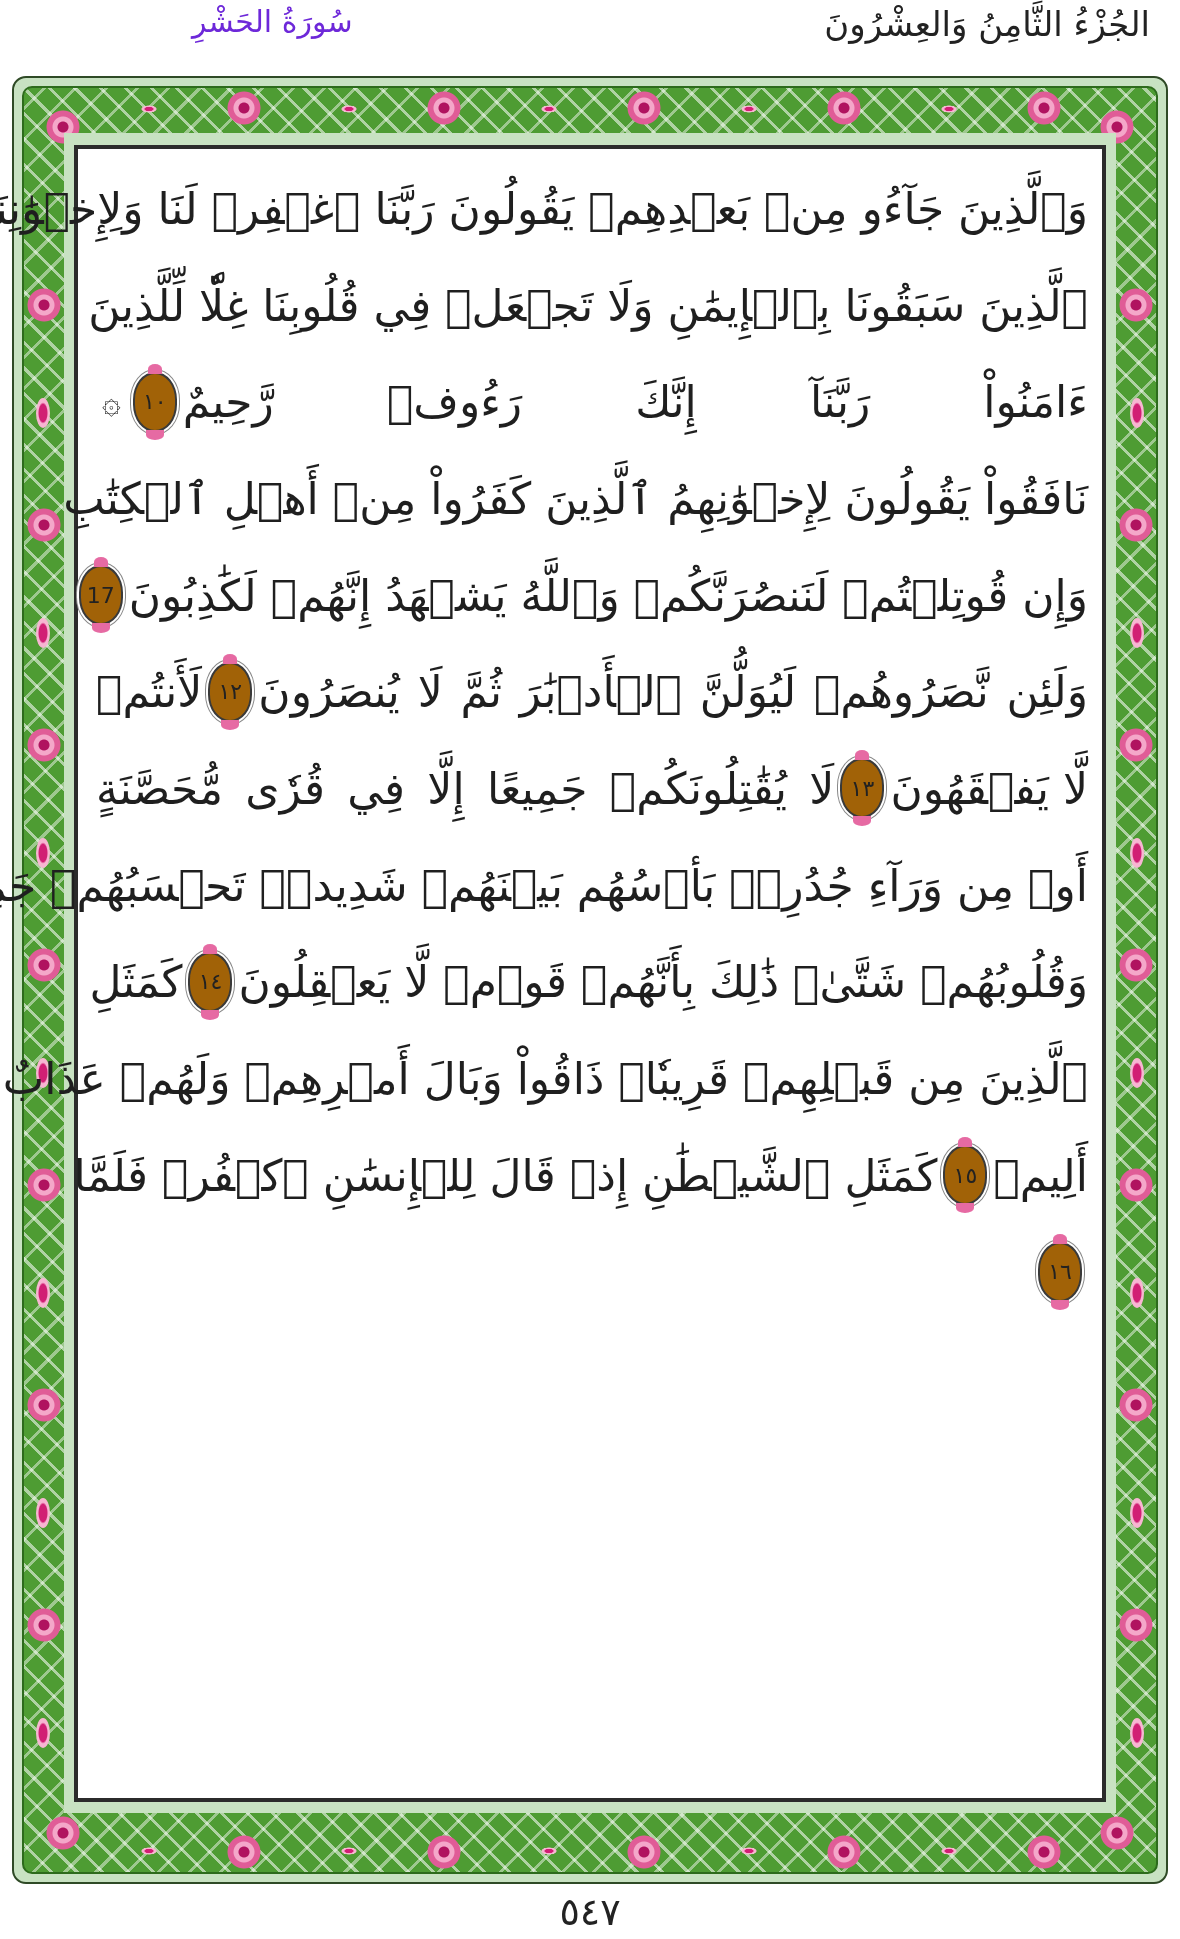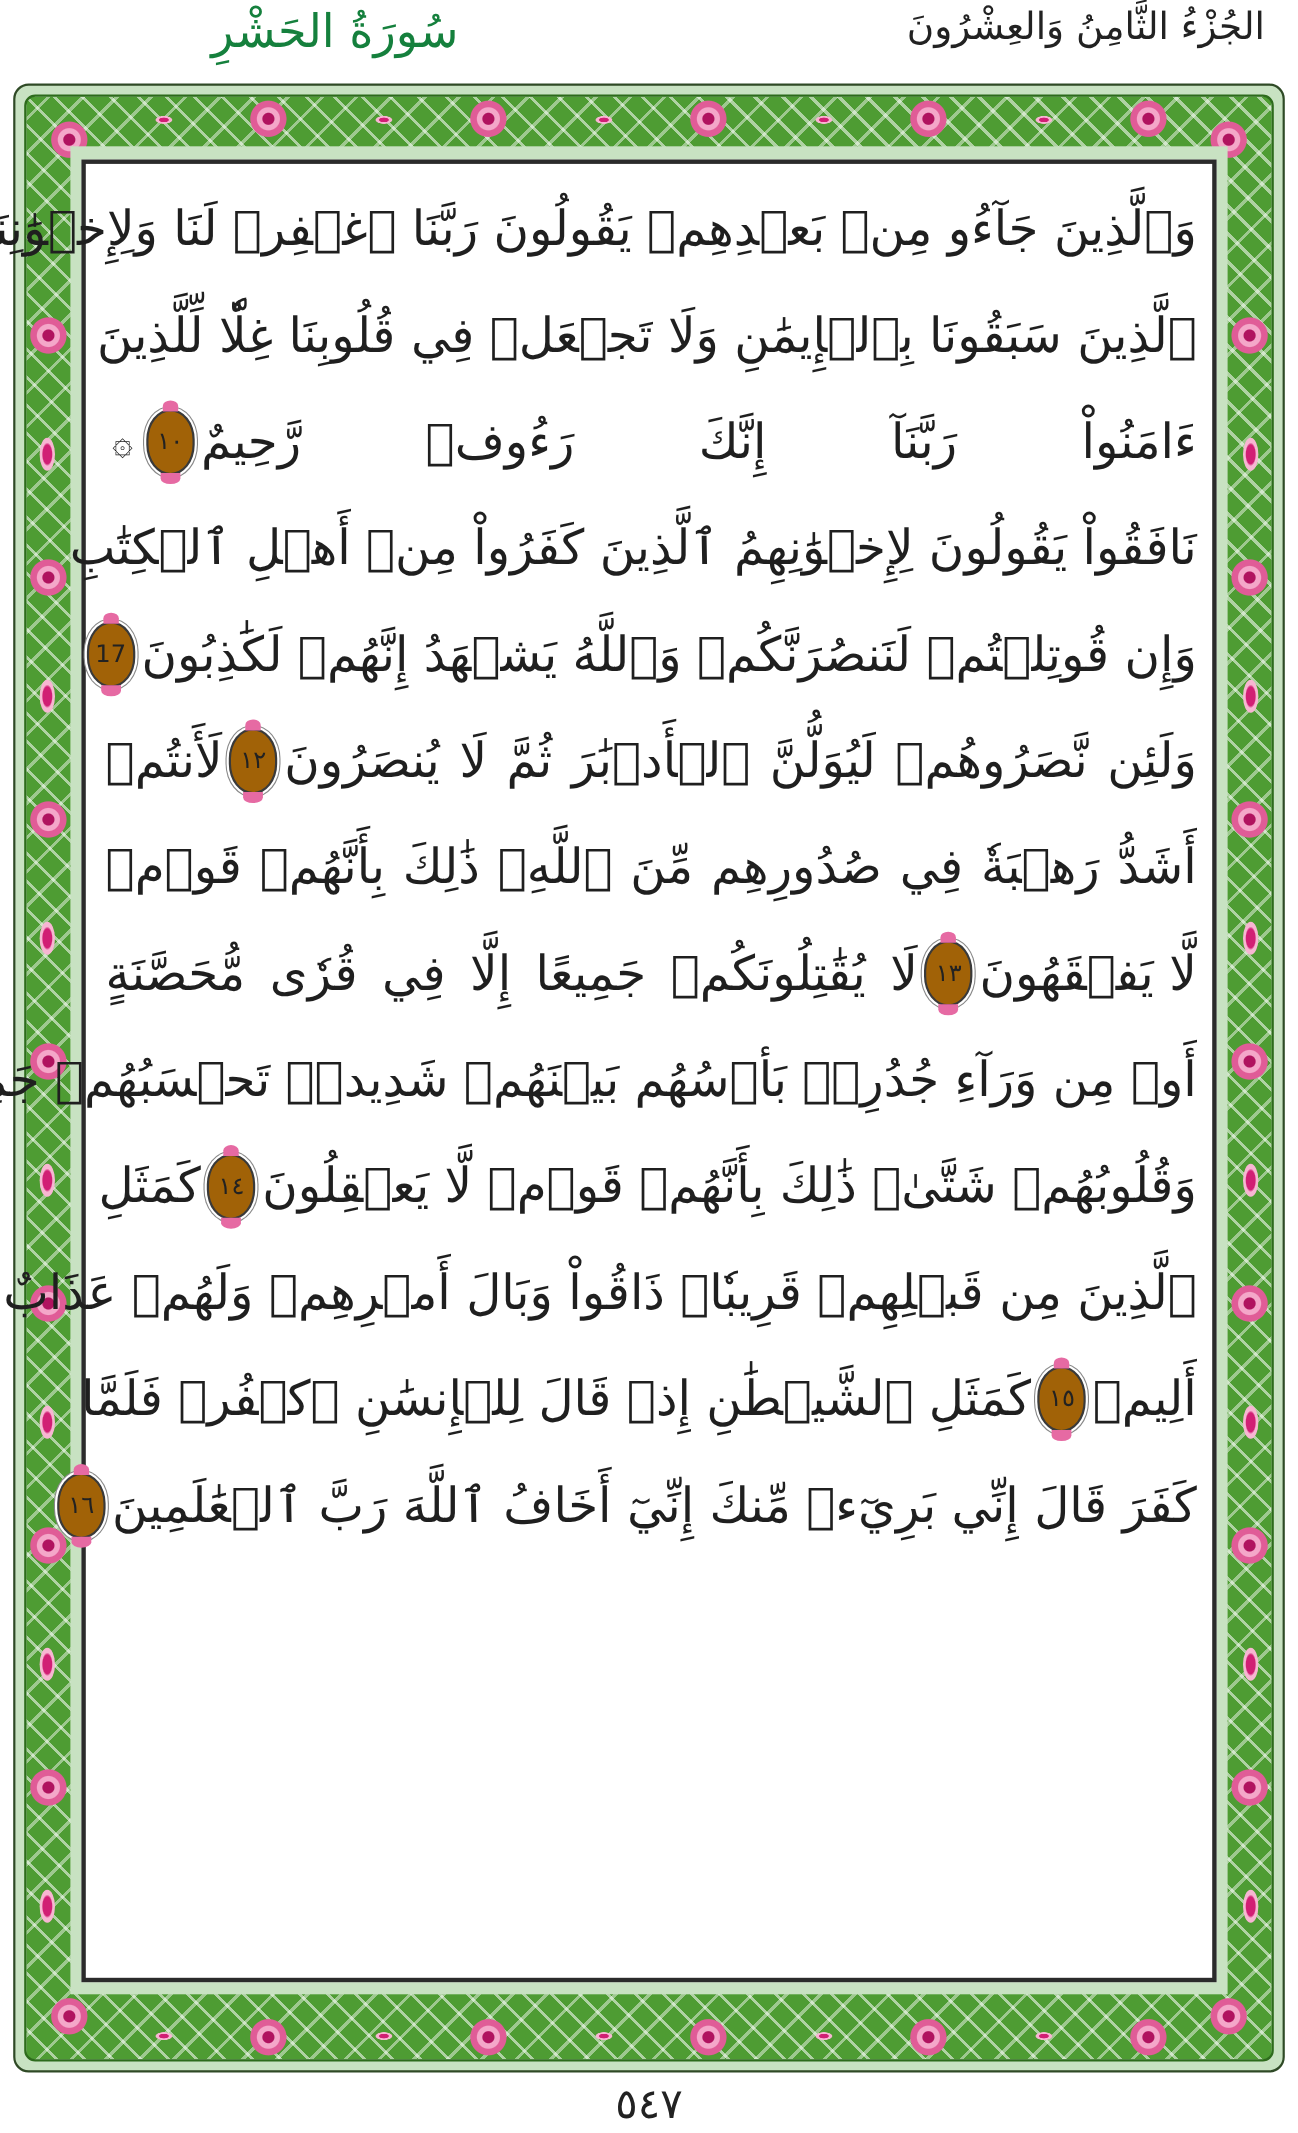--- a/index.html
+++ b/index.html
@@ -1,19 +1,19 @@
 <!DOCTYPE html>
 <html><head>
 <meta charset="utf-8">
 <style>
   html, body { margin:0; padding:0; background:#ffffff; }
   body { width:1180px; height:1939px; position:relative; overflow:hidden; font-family:"DejaVu Sans", sans-serif; }
   .header { position:absolute; top:0; left:0; width:1180px; height:66px; }
   .header-juz { position:absolute; right:30px; top:4px; font-size:34px; color:#222; direction:rtl; font-family:"DejaVu Sans", sans-serif; }
-  .header-surah { position:absolute; left:192px; top:4px; font-size:42px; color:#15803d; direction:rtl; font-family:"DejaVu Sans", sans-serif; }
+  .header-surah { position:absolute; left:192px; top:4px; font-size:30px; color:#6d28d9; direction:rtl; font-family:"DejaVu Sans", sans-serif; }
 
   .border-outer { position:absolute; left:12px; top:76px; width:1156px; height:1808px; box-sizing:border-box;
     border:2px solid #2f4a26; border-radius:14px; background:#c8e2c2; }
   .border-orn { position:absolute; left:22px; top:86px; width:1136px; height:1788px; box-sizing:border-box;
     background:
       repeating-linear-gradient(45deg, rgba(255,255,255,0.55) 0 3px, transparent 3px 18px),
       repeating-linear-gradient(-45deg, rgba(255,255,255,0.45) 0 3px, transparent 3px 22px),
       linear-gradient(#4e9c33,#4e9c33);
     border-radius:10px; border:2px solid #2d6b1c; }
   .flower { position:absolute; width:34px; height:34px; }
@@ -122,23 +122,20 @@
   <div class="line">
     <span class="txt">وَإِن قُوتِلۡتُمۡ لَنَنصُرَنَّكُمۡ وَٱللَّهُ يَشۡهَدُ إِنَّهُمۡ لَكَٰذِبُونَ</span>
     <span class="marker">17</span>
   </div>
   <div class="line">
     <span class="txt">وَلَئِن نَّصَرُوهُمۡ لَيُوَلُّنَّ ٱلۡأَدۡبَٰرَ ثُمَّ لَا يُنصَرُونَ</span>
     <span class="marker">١٢</span>
     <span class="txt" style="flex:none">لَأَنتُمۡ</span>
   </div>
   <div class="line">
-      <span class="txt">أَشَدُّ رَهۡبَةٗ فِي صُدُورِهِم مِّنَ ٱللَّهِۚ ذَٰلِكَ بِأَنَّهُمۡ قَوۡمٞ</span>
-    </div>
-  <div class="line">
     <span class="txt" style="flex:none">لَّا يَفۡقَهُونَ</span>
     <span class="marker">١٣</span>
     <span class="txt">لَا يُقَٰتِلُونَكُمۡ جَمِيعًا إِلَّا فِي قُرٗى مُّحَصَّنَةٍ</span>
   </div>
   <div class="line">
       <span class="txt">أَوۡ مِن وَرَآءِ جُدُرِۭۚ بَأۡسُهُم بَيۡنَهُمۡ شَدِيدٞۚ تَحۡسَبُهُمۡ جَمِيعٗا</span>
     </div>
   <div class="line">
     <span class="txt">وَقُلُوبُهُمۡ شَتَّىٰۚ ذَٰلِكَ بِأَنَّهُمۡ قَوۡمٞ لَّا يَعۡقِلُونَ</span>
     <span class="marker">١٤</span>
@@ -146,18 +143,17 @@
   </div>
   <div class="line">
       <span class="txt">ٱلَّذِينَ مِن قَبۡلِهِمۡ قَرِيبٗاۖ ذَاقُواْ وَبَالَ أَمۡرِهِمۡ وَلَهُمۡ عَذَابٌ</span>
     </div>
   <div class="line">
     <span class="txt" style="flex:none">أَلِيمٞ</span>
     <span class="marker">١٥</span>
     <span class="txt">كَمَثَلِ ٱلشَّيۡطَٰنِ إِذۡ قَالَ لِلۡإِنسَٰنِ ٱكۡفُرۡ فَلَمَّا</span>
   </div>
   <div class="line">
-    <span class="txt">كَفَرَ قَالَ إِنِّي بَرِيٓءٞ مِّنكَ إِنِّيٓ أَخَافُ ٱللَّهَ رَبَّ ٱلۡعَٰلَمِينَ</span>
     <span class="marker">١٦</span>
   </div>
 </div>
 
 <div class="pagenum">٥٤٧</div>
 
 </body></html>

